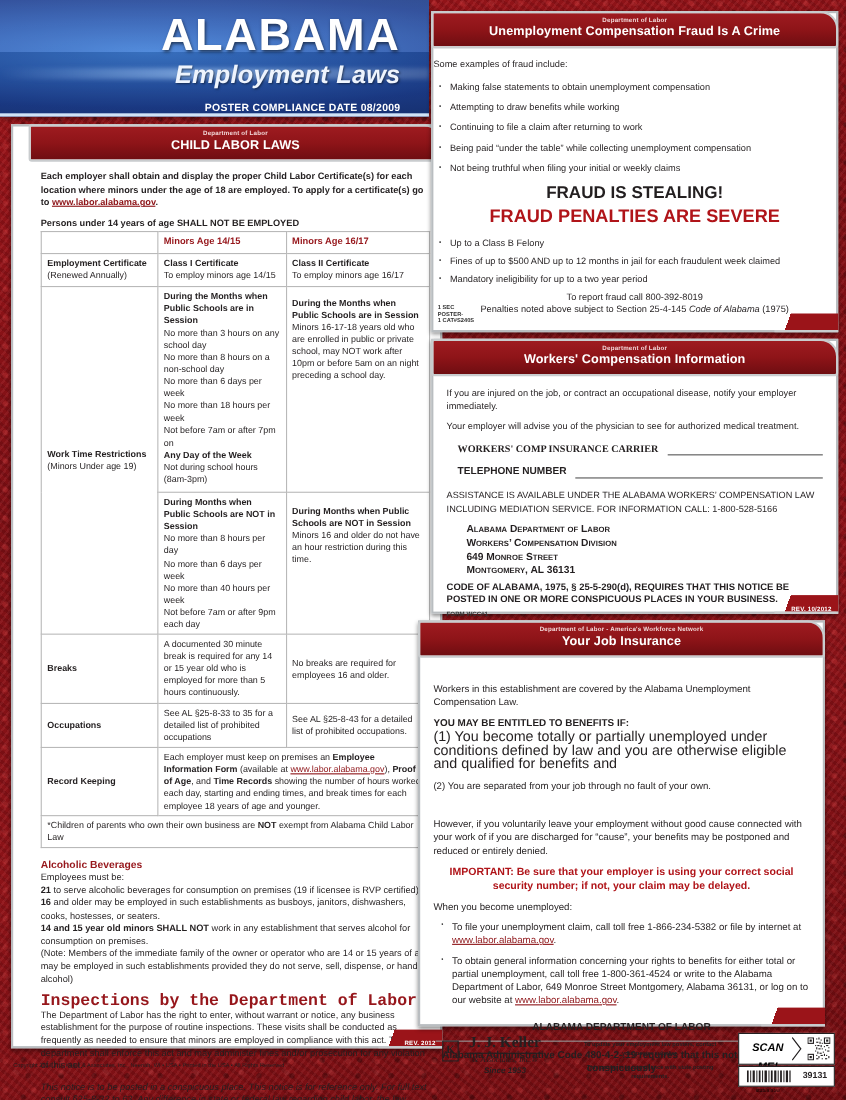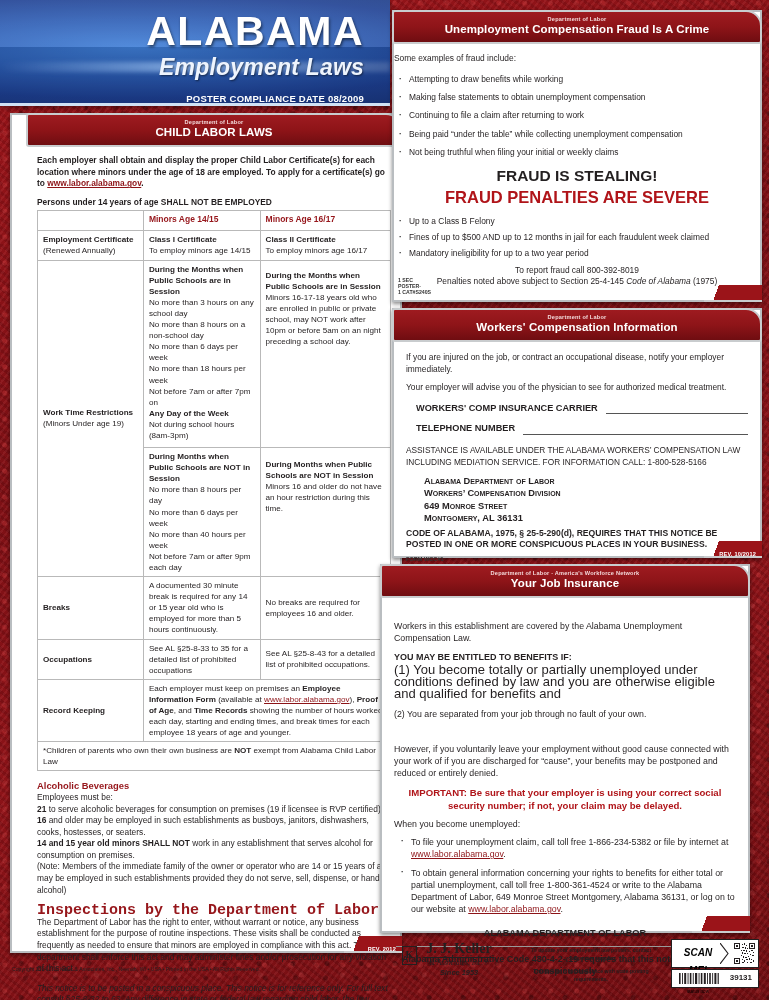--- a/index.html
+++ b/index.html
@@ -271,22 +271,22 @@
   </div>
 
   <div class="panel" style="left:392px;top:10px;width:366px;height:288px;">
     <div class="panel-head">
       <div class="dept">Department of Labor</div>
       <div class="ttl">Unemployment Compensation Fraud Is A Crime</div>
     </div>
     <div class="panel-body" style="padding:9px 0;">
       <div class="t" style="margin-bottom:9px;">Some examples of fraud include:</div>
       <ul class="bl">
+        <li>Making false statements to obtain unemployment compensation</li>
         <li>Attempting to draw benefits while working</li>
-        <li>Making false statements to obtain unemployment compensation</li>
         <li>Continuing to file a claim after returning to work</li>
         <li>Being paid “under the table” while collecting unemployment compensation</li>
         <li>Not being truthful when filing your initial or weekly claims</li>
       </ul>
       <div class="big1">FRAUD IS STEALING!</div>
       <div class="big2">FRAUD PENALTIES ARE SEVERE</div>
       <ul class="bl tight">
         <li>Up to a Class B Felony</li>
         <li>Fines of up to $500 AND up to 12 months in jail for each fraudulent week claimed</li>
         <li>Mandatory ineligibility for up to a two year period</li>
@@ -304,21 +304,21 @@
     <div class="panel-head">
       <div class="dept">Department of Labor</div>
       <div class="ttl">Workers' Compensation Information</div>
     </div>
     <div class="panel-body" style="padding:10px 12px;">
       <div class="t">If you are injured on the job, or contract an occupational disease, notify your employer immediately.</div>
       <div style="height:7px"></div>
       <div class="t">Your employer will advise you of the physician to see for authorized medical treatment.</div>
 
       <div class="fieldrow">
-        <span class="t b" style="font-size:9.2px;">WORKERS' COMP INSURANCE CARRIER</span>
+        <span class="t b" style="font-size:9.2px;font-family:Liberation Serif, serif;">WORKERS' COMP INSURANCE CARRIER</span>
         <span class="line"></span>
       </div>
       <div class="fieldrow">
         <span class="t b" style="font-size:9.2px;">TELEPHONE NUMBER</span>
         <span class="line"></span>
       </div>
 
       <div style="height:10px"></div>
       <div class="t" style="font-size:8.3px;">ASSISTANCE IS AVAILABLE UNDER THE ALABAMA WORKERS’ COMPENSATION LAW INCLUDING MEDIATION SERVICE. FOR INFORMATION CALL: 1-800-528-5166</div>
       <div style="height:7px"></div>

